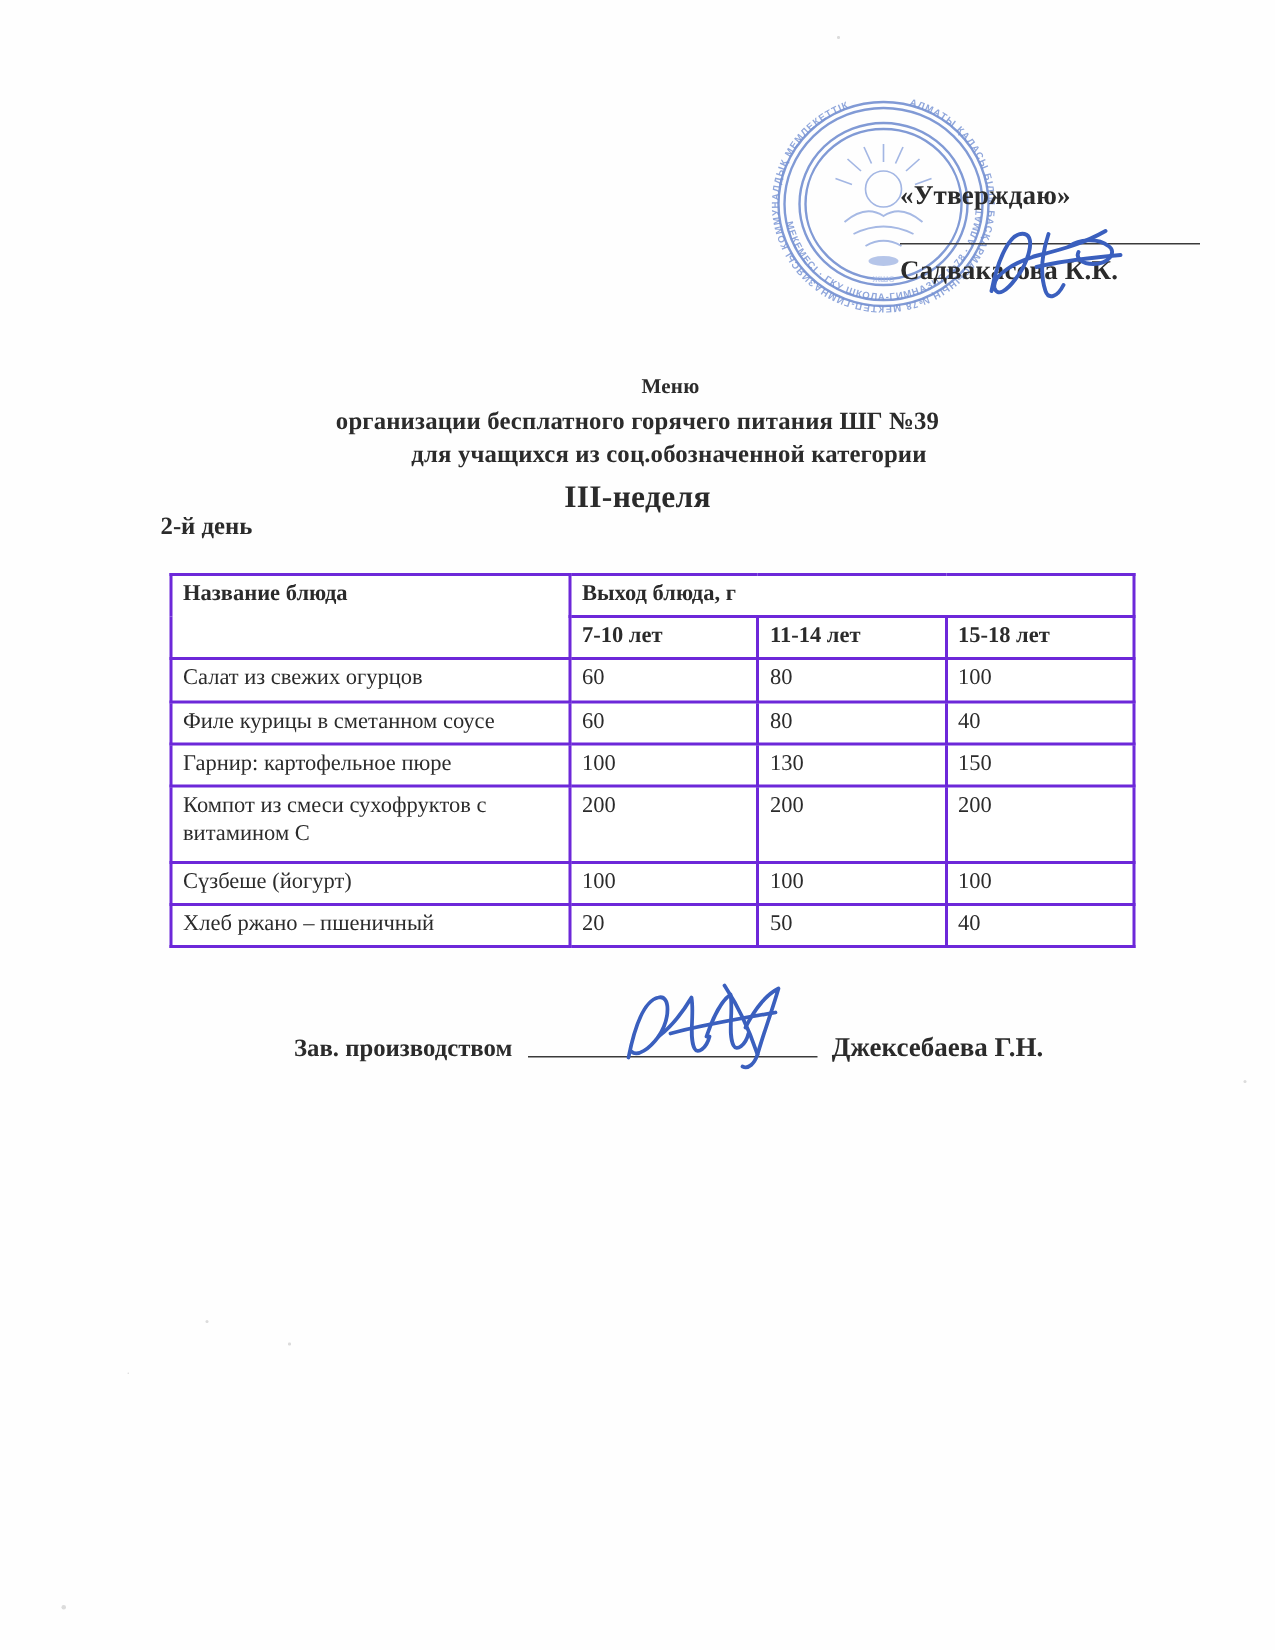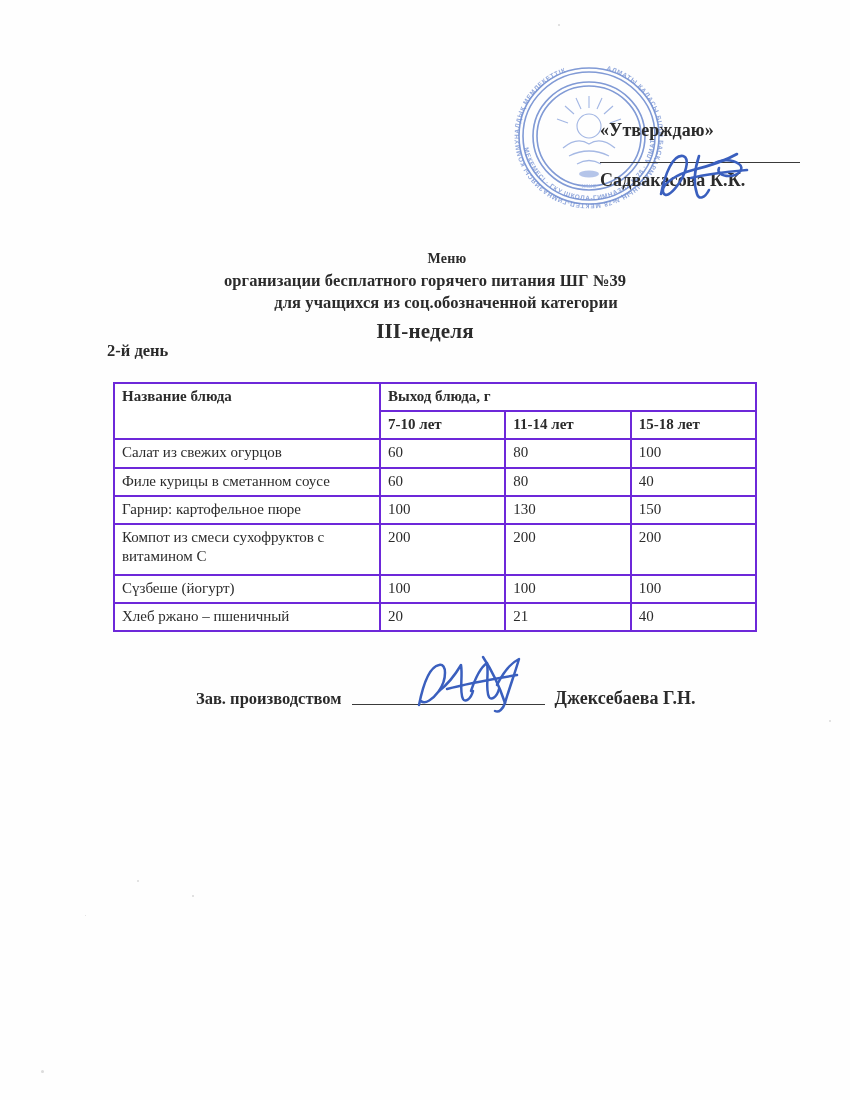--- a/index.html
+++ b/index.html
@@ -299,21 +299,21 @@
         </tr>
         <tr>
           <td class="dish">Сүзбеше (йогурт)</td>
           <td class="val">100</td>
           <td class="val">100</td>
           <td class="val">100</td>
         </tr>
         <tr>
           <td class="dish">Хлеб ржано – пшеничный</td>
           <td class="val">20</td>
-          <td class="val">21</td>
+          <td class="val">50</td>
           <td class="val">40</td>
         </tr>
       </tbody>
     </table>
   </div>
 
   <div class="prod-row">
     <span class="prod-label">Зав. производством</span>
     <span class="prod-rule"></span>
     <span class="prod-name">Джексебаева Г.Н.</span>

